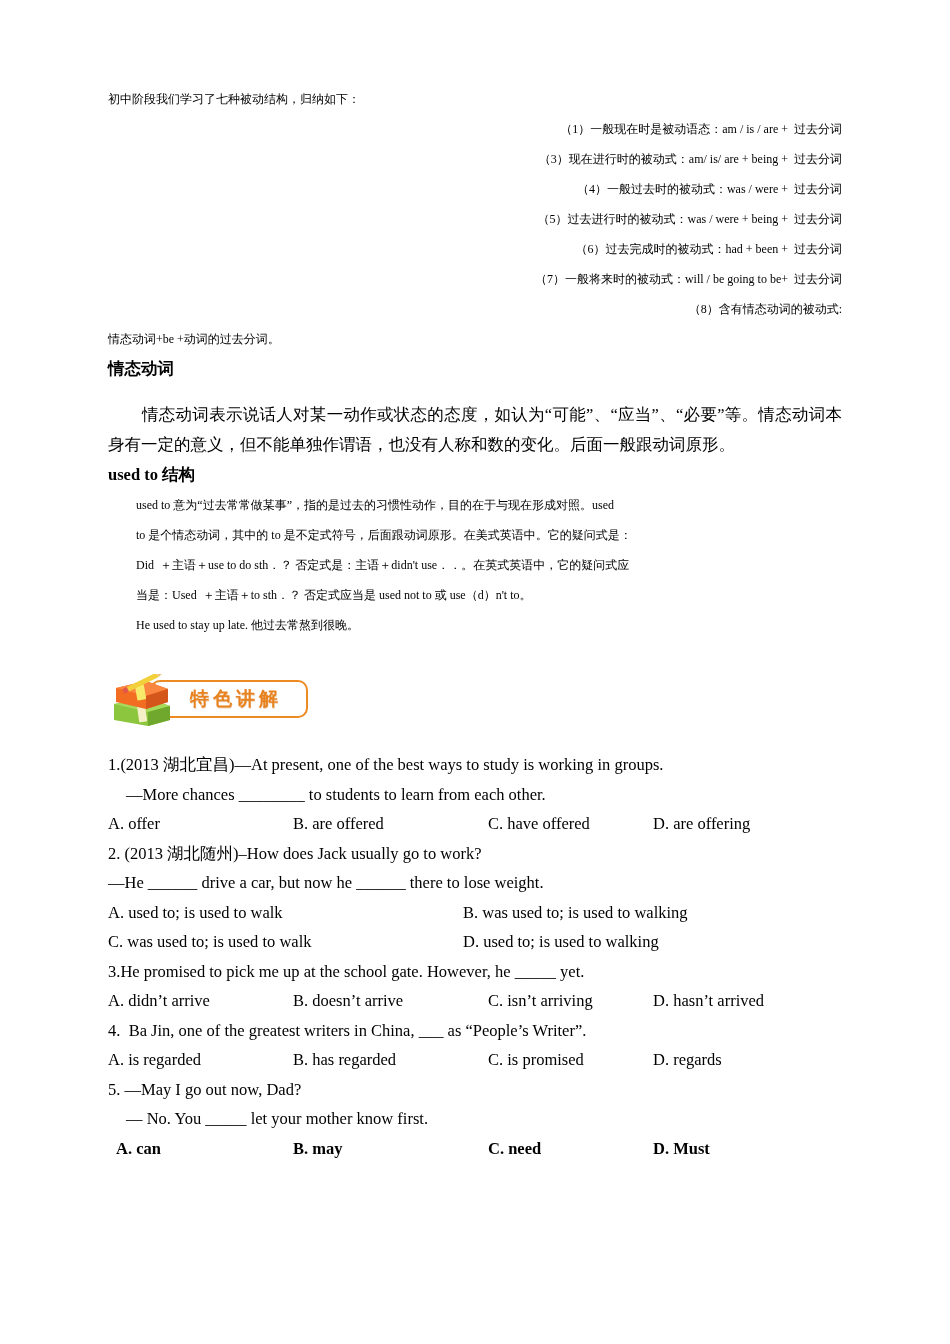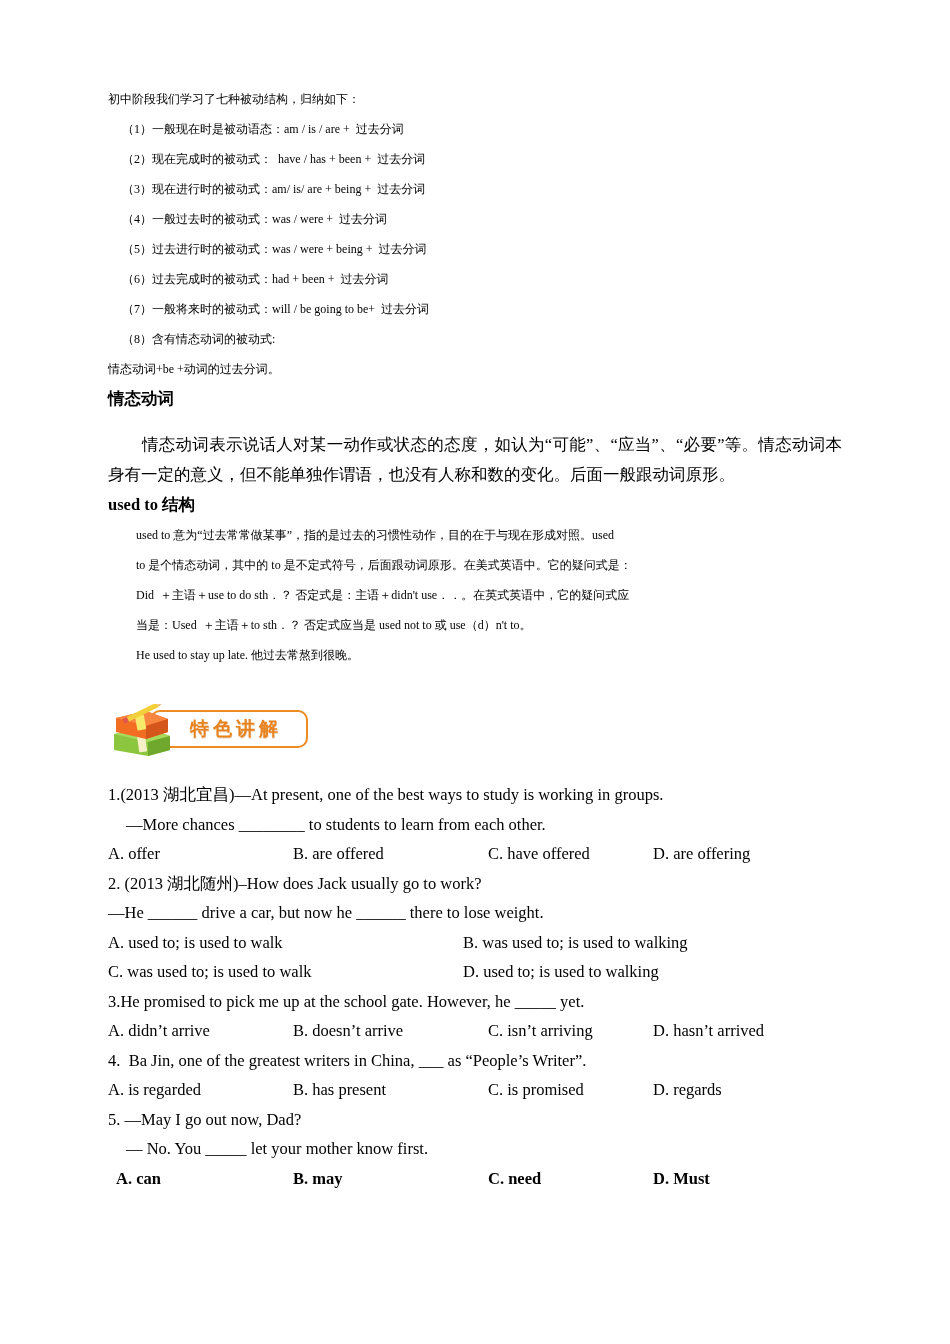--- a/index.html
+++ b/index.html
@@ -27,21 +27,21 @@
     top: 84px;
     width: 734px;
   }
 
   
   .line {
     font-size: 12px;
     line-height: 30px;
     white-space: pre-wrap;
   }
-  .line.indent1 { padding-left: 14px; }
+  .line.indent1 { padding-left: 14px; text-align: right; }
 
   .para {
     font-size: 16.5px;
     line-height: 30px;
     text-align: justify;
     text-justify: inter-ideograph;
     white-space: pre-wrap;
     margin-top: 16px;
   }
   .para.first-indent { text-indent: 34px; }
@@ -143,21 +143,20 @@
 </style>
 </head>
 <body>
 
 <div class="page">
   <div class="content">
 
     <div>
       <div class="line">初中阶段我们学习了七种被动结构，归纳如下：</div>
       <div class="line indent1">（1）一般现在时是被动语态：am / is / are +  过去分词</div>
-      <div class="line indent1">（2）现在完成时的被动式：  have / has + been +  过去分词</div>
       <div class="line indent1">（3）现在进行时的被动式：am/ is/ are + being +  过去分词</div>
       <div class="line indent1">（4）一般过去时的被动式：was / were +  过去分词</div>
       <div class="line indent1">（5）过去进行时的被动式：was / were + being +  过去分词</div>
       <div class="line indent1">（6）过去完成时的被动式：had + been +  过去分词</div>
       <div class="line indent1">（7）一般将来时的被动式：will / be going to be+  过去分词</div>
       <div class="line indent1">（8）含有情态动词的被动式:</div>
       <div class="line">情态动词+be +动词的过去分词。</div>
     </div>
 
     <div>
@@ -236,21 +235,21 @@
           <span class="opt-b">B. doesn’t arrive</span>
           <span class="opt-c">C. isn’t arriving</span>
           <span class="opt-d">D. hasn’t arrived</span>
         </div>
       </div>
 
       <div class="q-group">
         <div class="q">4.  Ba Jin, one of the greatest writers in China, ___ as “People’s Writer”.</div>
         <div class="opts">
           <span class="opt-a">A. is regarded</span>
-          <span class="opt-b">B. has present</span>
+          <span class="opt-b">B. has regarded</span>
           <span class="opt-c">C. is promised</span>
           <span class="opt-d">D. regards</span>
         </div>
       </div>
 
       <div class="q-group">
         <div class="q">5. —May I go out now, Dad?</div>
         <div class="q sub">— No. You _____ let your mother know first.</div>
         <div class="opts pad">
           <span class="opt-a">A. can</span>

